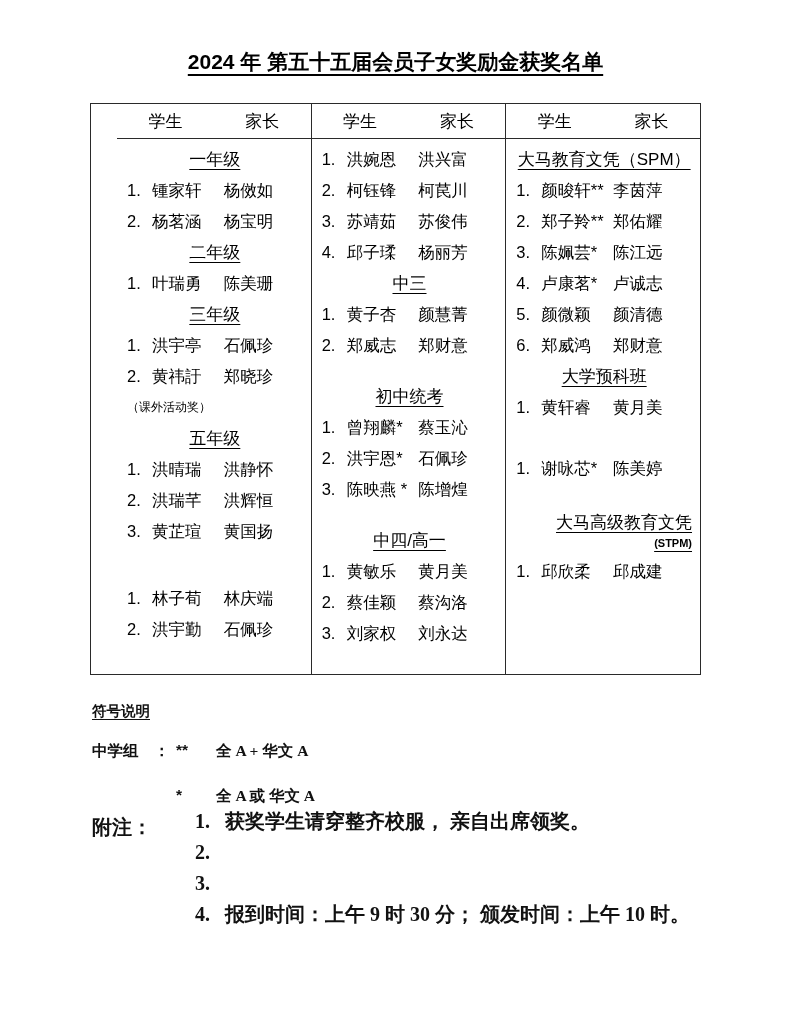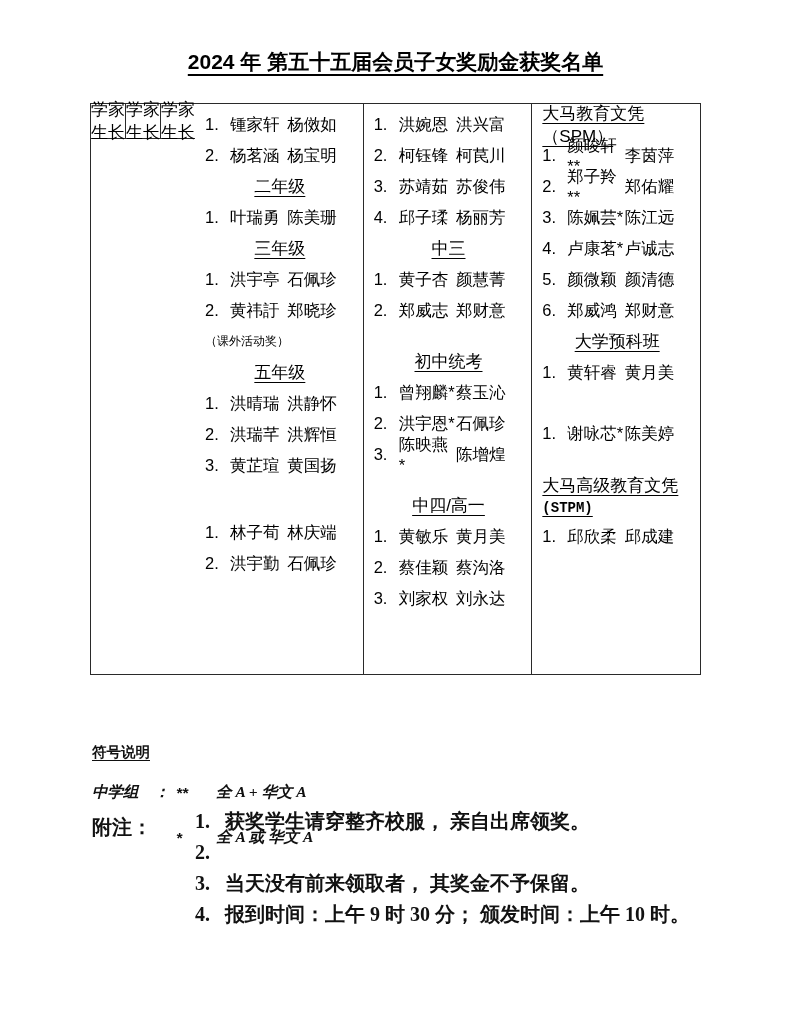--- a/index.html
+++ b/index.html
@@ -6,45 +6,45 @@
   .page{position:relative;width:791px;height:1024px;background:#ffffff;color:#000;
         font-family:"Liberation Sans", sans-serif;overflow:hidden;}
 
   
   .doc-title{position:absolute;top:48px;left:0;width:100%;text-align:center;
              font-size:21px;font-weight:700;}
   .doc-title span{text-decoration:underline;text-underline-offset:5px;text-decoration-thickness:1.5px;}
 
   
   .award-table{position:absolute;left:90px;top:103px;width:611px;height:572px;
-               border:1.5px solid #2a2a2a;box-sizing:border-box;display:flex;flex-direction:row;}
+               border:1.5px solid #2a2a2a;box-sizing:border-box;display:flex;flex-direction:column;padding-left:26px;}
   .thead{display:flex;border-bottom:1.5px solid #2a2a2a;height:34px;flex:0 0 34px;}
   .th-cell{flex:1;display:flex;align-items:center;border-right:1.5px solid #2a2a2a;font-size:17px;}
   .th-cell:last-child{border-right:none;}
   .th-cell span{flex:1;text-align:center;}
   .tbody{display:flex;flex:1;min-height:0;}
   .col{flex:1;border-right:1.5px solid #2a2a2a;padding:5px 8px 4px 10px;box-sizing:border-box;overflow:hidden;}
   .col:last-child{border-right:none;}
 
   .sec{height:31px;display:flex;align-items:center;justify-content:center;font-size:17px;}
   .sec-text{text-decoration:underline;text-underline-offset:4px;text-decoration-thickness:1.2px;}
-  .sec2{height:52px;display:flex;flex-direction:column;align-items:flex-start;justify-content:center;font-size:17px;font-family:Liberation Mono, monospace;}
-  .sec-sub{font-size:14px;font-weight:700;margin-top:3px;}
+  .sec2{height:52px;display:flex;flex-direction:column;align-items:flex-end;justify-content:center;font-size:17px;}
+  .sec-sub{font-size:11px;font-weight:700;margin-top:3px;}
 
   .row{height:31px;display:flex;align-items:center;font-size:16.5px;}
   .row .num{width:25px;flex:0 0 25px;}
   .row .student{flex:1;}
   .row .parent{flex:0 0 45%;}
   .noterow{height:31px;display:flex;align-items:center;font-size:12px;}
 
   
   .legend{position:absolute;left:92px;top:702px;font-family:"Liberation Serif", serif;
           font-weight:600;color:#111;}
-  .legend-title{font-size:14.5px;text-decoration:underline;text-underline-offset:3px;margin-bottom:20px;margin-top:41px;}
-  .legend-row{display:flex;font-size:15.5px;margin-bottom:24px;align-items:center;font-style:italic;}
+  .legend-title{font-size:14.5px;text-decoration:underline;text-underline-offset:3px;margin-bottom:20px;}
+  .legend-row{display:flex;font-size:15.5px;margin-bottom:24px;align-items:flex-start;}
   .lg-label{width:62px;}
   .lg-colon{width:22px;}
   .lg-sym{width:40px;font-family:"Liberation Sans", sans-serif;font-weight:700;}
   .lg-spacer{width:84px;}
 
   
   .notes{position:absolute;left:92px;top:812px;font-family:"Liberation Serif", serif;
          font-weight:600;font-size:20px;color:#111;width:620px;}
   .notes-label{position:absolute;left:0;top:2px;}
   .notes-items{margin-left:103px;}
@@ -70,20 +70,23 @@
         <span>学生</span>
         <span>家长</span>
       </div>
       <div class="th-cell">
         <span>学生</span>
         <span>家长</span>
       </div>
     </div>
     <div class="tbody">
         <div class="col">
+          <div class="sec">
+            <span class="sec-text">一年级</span>
+          </div>
           <div class="row">
             <span class="num">1.</span>
             <span class="student">锺家轩</span>
             <span class="parent">杨傚如</span>
           </div>
           <div class="row">
             <span class="num">2.</span>
             <span class="student">杨茗涵</span>
             <span class="parent">杨宝明</span>
           </div>
@@ -294,21 +297,20 @@
     <div class="notes-items">
       <div class="note-item">
         <span class="n-num">1.</span>
         <span class="n-text">获奖学生请穿整齐校服， 亲自出席领奖。</span>
       </div>
       <div class="note-item">
         <span class="n-num">2.</span>
       </div>
       <div class="note-item">
         <span class="n-num">3.</span>
-        <span class="n-text">当天没有前来领取者， 其奖金不予保留。</span>
       </div>
       <div class="note-item">
         <span class="n-num">4.</span>
         <span class="n-text">报到时间：上午 9 时 30 分；  颁发时间：上午 10 时。</span>
       </div>
     </div>
   </div>
 
 </div>
 

